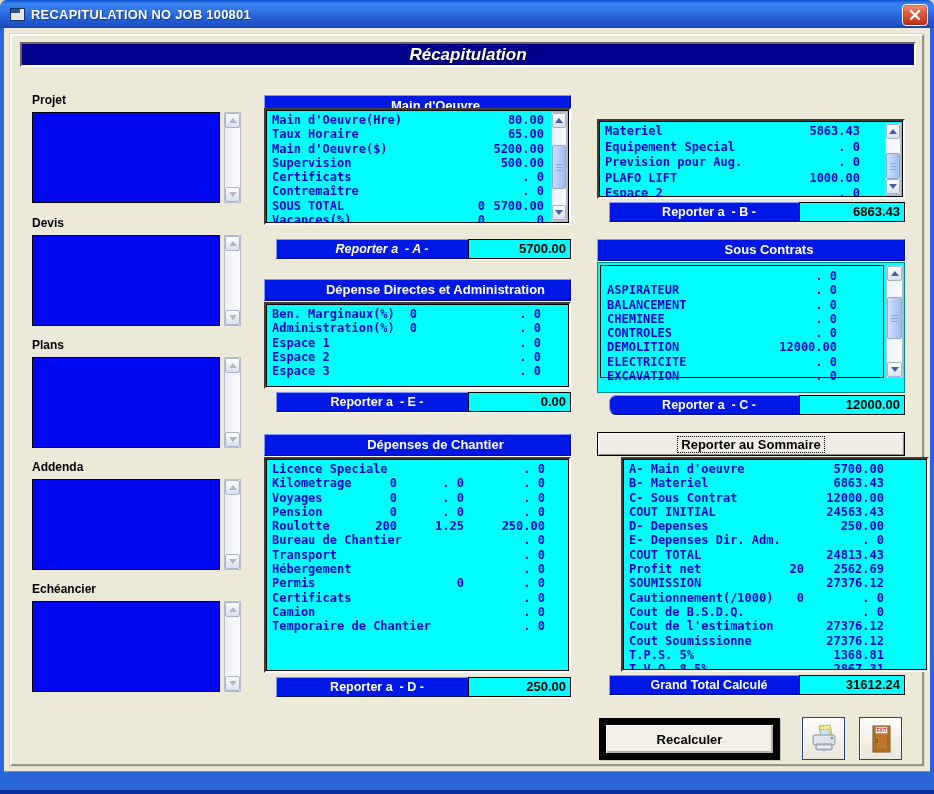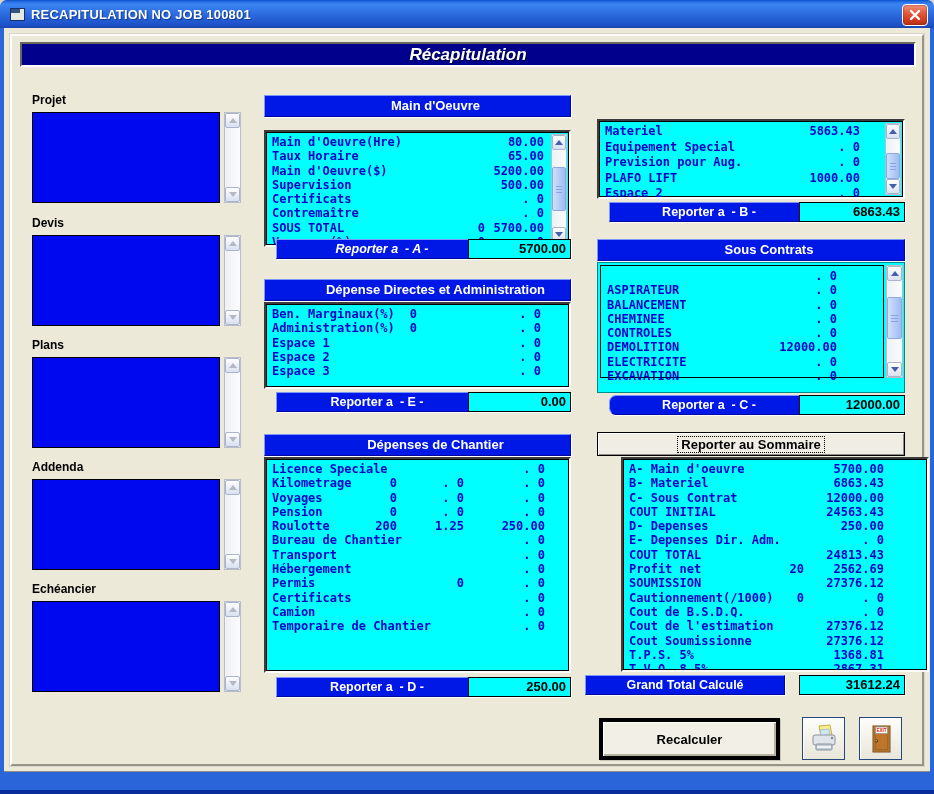--- a/index.html
+++ b/index.html
@@ -55,59 +55,59 @@
   .p-dd  .c3{right:26px;} .p-dd  .c2{right:150px;} .p-dd  .c1{right:210px;}
   .p-dc  .c3{right:22px;} .p-dc  .c2{right:103px;} .p-dc  .c1{right:170px;}
   .p-mat .c3{right:24px;} .p-mat .c2{right:100px;} .p-mat .c1{right:160px;}
   .p-sc  .c3{right:44px;} .p-sc  .c2{right:120px;} .p-sc  .c1{right:180px;}
   .p-som .c3{right:41px;} .p-som .c2{right:121px;} .p-som .c1{right:190px;}
 
   
   .col-mid{left:252px;width:307px;}
   .col-right{left:585px;width:308px;}
 
-  .hdr-mo{top:59px;}  .body-mo{top:94px;height:117px;padding-left:24px;}
+  .hdr-mo{top:59px;}  .body-mo{top:72px;height:117px;padding-left:24px;}
   .ftr-mo-l{top:203px;left:252px;width:212px;font-style:italic;} .ftr-mo-v{top:203px;left:456px;width:103px;}
   .hdr-dd{top:243px;} .body-dd{top:266px;height:87px;}
   .ftr-dd-l{top:356px;left:252px;width:202px;} .ftr-dd-v{top:356px;left:456px;width:103px;}
   .hdr-dc{top:398px;} .body-dc{top:421px;height:216px;}
   .ftr-dc-l{top:641px;left:252px;width:202px;} .ftr-dc-v{top:641px;left:456px;width:103px;}
 
   .hdr-mat{top:59px;} .body-mat{top:83px;height:80px;}
   .ftr-mat-l{top:166px;left:585px;width:200px;} .ftr-mat-v{top:166px;left:787px;width:106px;}
   .hdr-sc{top:203px;} .body-sc{top:226px;height:131px;border:1px solid #008b8b;background:#00ffff;box-shadow:none;padding:0;}
   .sc-inner{position:absolute;left:2px;top:2px;width:284px;height:113px;border:1px solid #000;}
   .sc-sb{position:absolute;left:288px;top:2px;width:17px;height:113px;}
   .ftr-sc-l{top:359px;left:585px;width:200px;border-radius:7px;} .ftr-sc-v{top:359px;left:787px;width:106px;}
 
   .som-btn{position:absolute;top:396px;height:24px;background:#f0eee4;border:1px solid #000;
     box-shadow:inset 1px 1px 0 #fff,inset -1px -1px 0 #8f8d82;
     color:#000;font-weight:bold;font-size:13px;display:flex;align-items:center;justify-content:center;cursor:default;}
   .som-btn span{outline:1px dotted #000;padding:0 3px;line-height:15px;}
   .body-som{top:421px;height:215px;margin-left:24px;}
-  .ftr-som-l{top:639px;left:561px;width:200px;} .ftr-som-v{top:639px;left:787px;width:106px;}
+  .ftr-som-l{top:639px;left:585px;width:200px;} .ftr-som-v{top:639px;left:787px;width:106px;}
 
   
   .list-sb{position:absolute;right:2px;top:2px;bottom:2px;width:16px;}
   .xsb{display:flex;flex-direction:column;border:1px solid #b9bdc9;background:linear-gradient(90deg,#eef0f4,#fbfcfe);}
   .xsb-btn{height:15px;flex:0 0 15px;background:linear-gradient(180deg,#fefefe,#d9e0f2);border:1px solid #aab4cc;
     border-radius:2px;display:flex;align-items:center;justify-content:center;}
   .xsb-track{flex:1;position:relative;}
   .xsb-thumb{position:absolute;left:0;right:0;background:linear-gradient(90deg,#cfe0fb,#b7cdf6 50%,#9fbcf2);
     border:1px solid #8aa9e6;border-radius:2px;}
   .grip{position:absolute;left:3px;right:3px;top:50%;height:7px;margin-top:-3px;display:block;
     background:repeating-linear-gradient(180deg,#86a6e8 0 1px,transparent 1px 3px);}
   .arr{display:block;width:0;height:0;}
   .arr-up{border-left:4px solid transparent;border-right:4px solid transparent;border-bottom:5px solid #4360a8;}
   .arr-down{border-left:4px solid transparent;border-right:4px solid transparent;border-top:5px solid #4360a8;}
   .xsb-pale .arr-up{border-bottom-color:#b2b8c4;}
   .xsb-pale .arr-down{border-top-color:#b2b8c4;}
 
   
-  .btn-recalc{position:absolute;left:587px;top:682px;width:181px;height:42px;background:#f1efe6;border:4px solid #000000;
+  .btn-recalc{position:absolute;left:587px;top:682px;width:181px;height:42px;background:#f1efe6;border:7px solid #000000;
     box-shadow:inset 1px 1px 0 #fff,inset -2px -2px 0 #b5b2a4,1px 1px 0 #c8c5b8;
     font-weight:bold;font-size:13px;color:#000;display:flex;align-items:center;justify-content:center;cursor:default;}
   .icon-btn{position:absolute;top:681px;width:43px;height:43px;background:linear-gradient(180deg,#fdfdfb,#e9e6da);
     border:1px solid #26477e;box-shadow:inset 1px 1px 0 #fff;display:flex;align-items:center;justify-content:center;}
   .btn-print{left:790px;}
   .btn-exit{left:847px;}
 </style>
 </head>
 <body>
 

